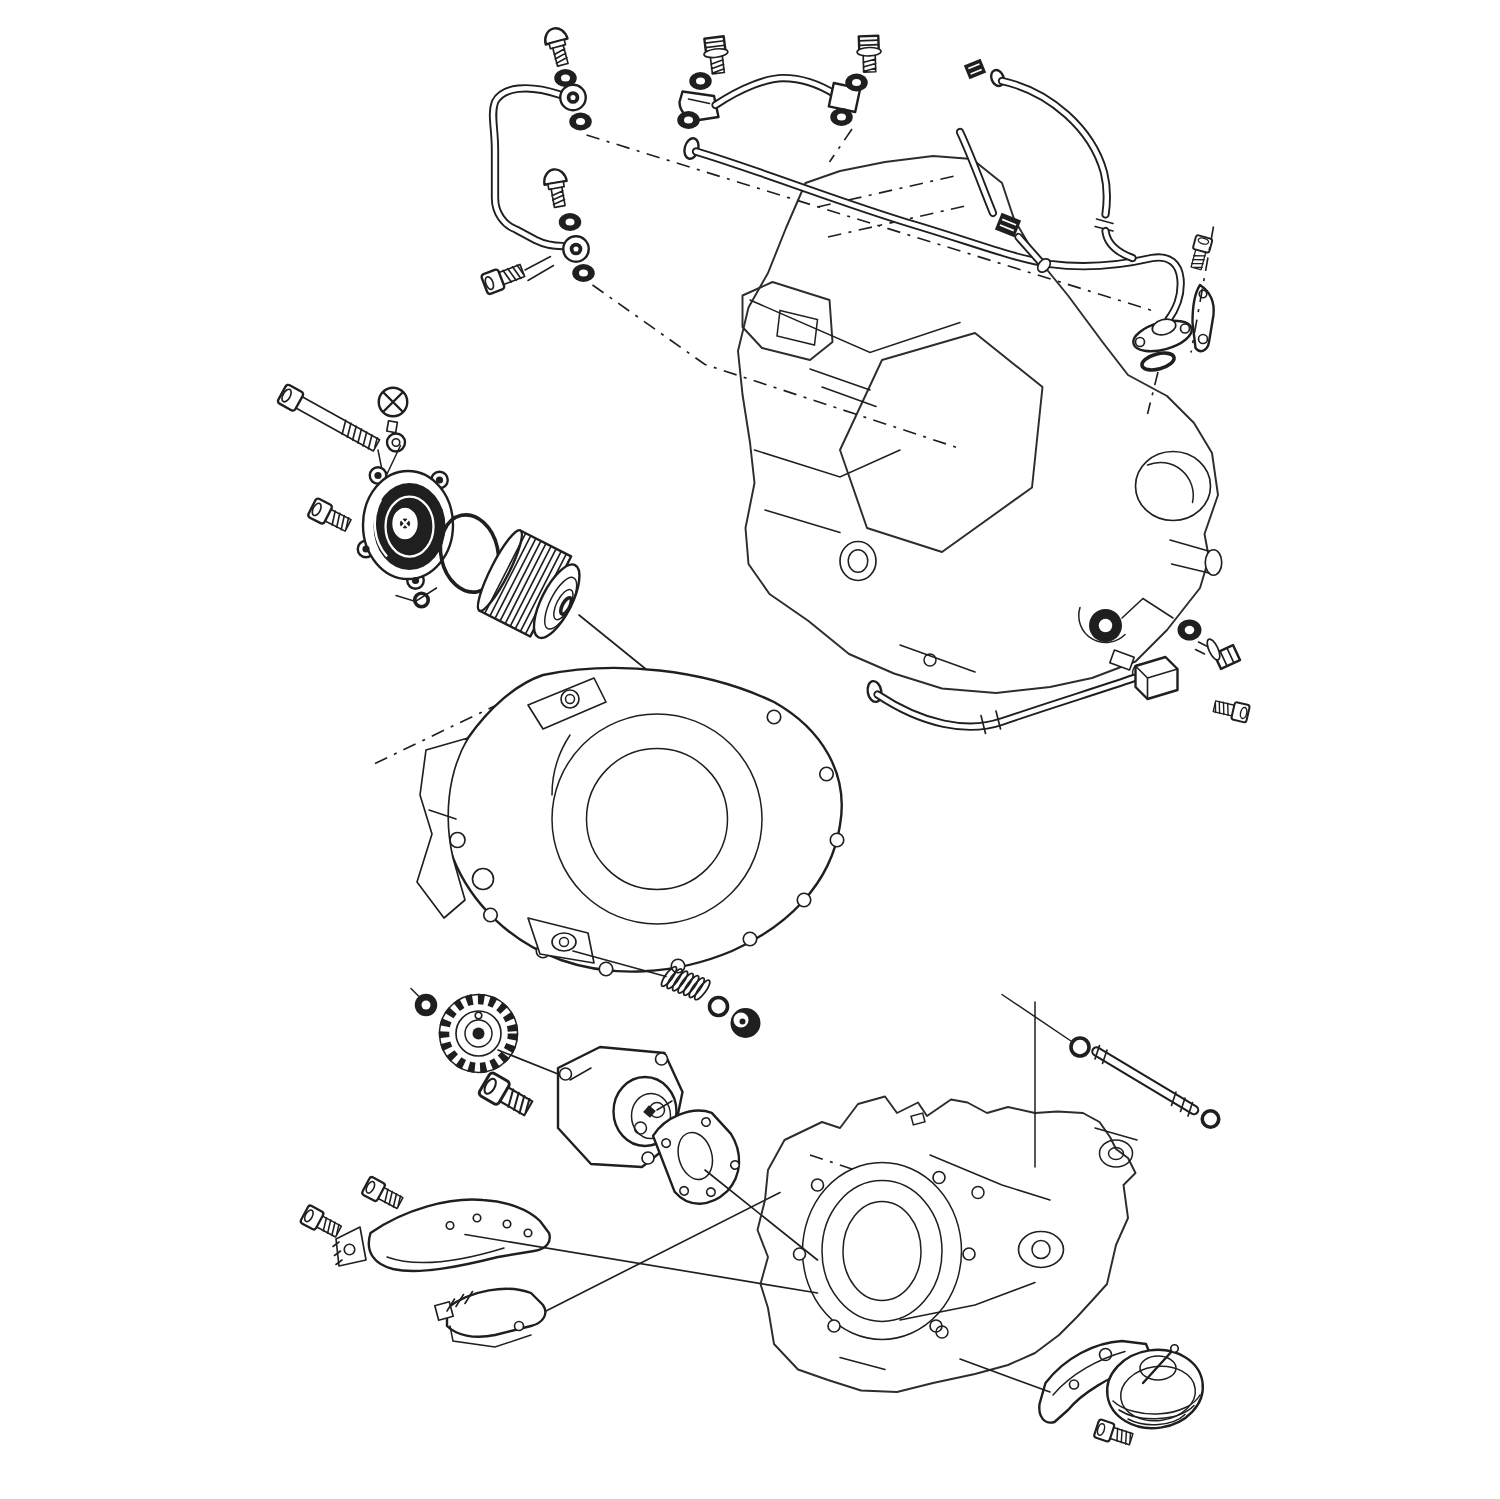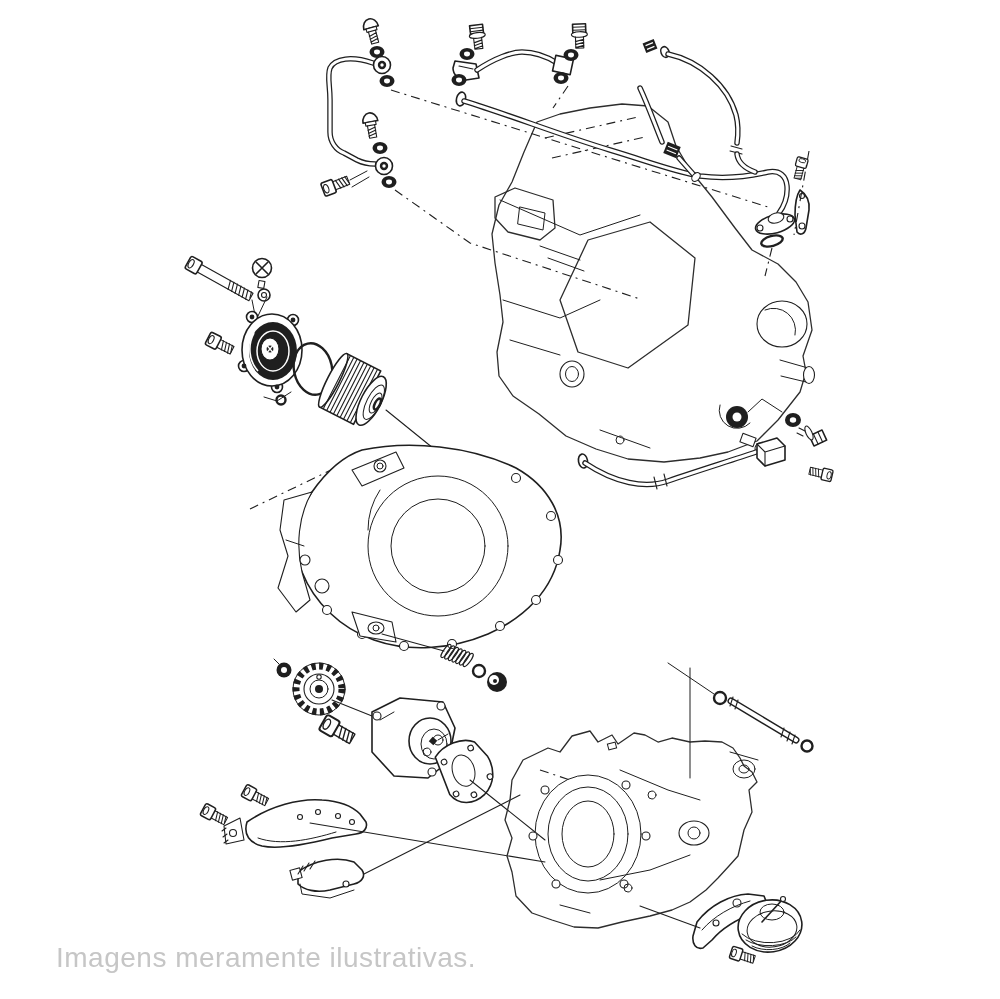--- a/index.html
+++ b/index.html
@@ -384,14 +384,13 @@
       <ellipse class="th" cx="772" cy="912" rx="12" ry="8"></ellipse>
       <path class="th" d="M742 934 A32 18 0 0 0 800 930 M746 940 A30 16 0 0 0 796 937 M752 946 A24 13 0 0 0 790 943"></path>
       <path class="s" d="M762 922 L782 900"></path>
       <circle class="fw2" cx="783" cy="899" r="2.5"></circle>
     </g>
     <use href="#bS" transform="translate(731,952) rotate(18) scale(0.9)"></use>
     <path class="s2" d="M640 906 L700 928"></path>
   </g>
 </svg>
 
-<div class="caption">Imagens meramente ilustrativas.</div>
 </div>
 
 </body></html>

